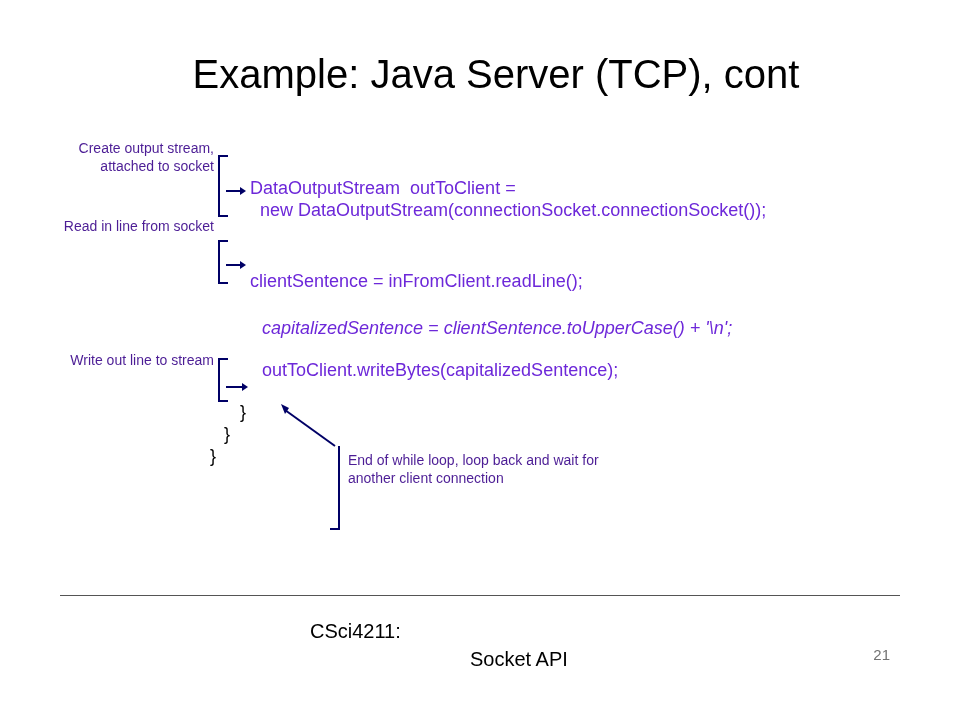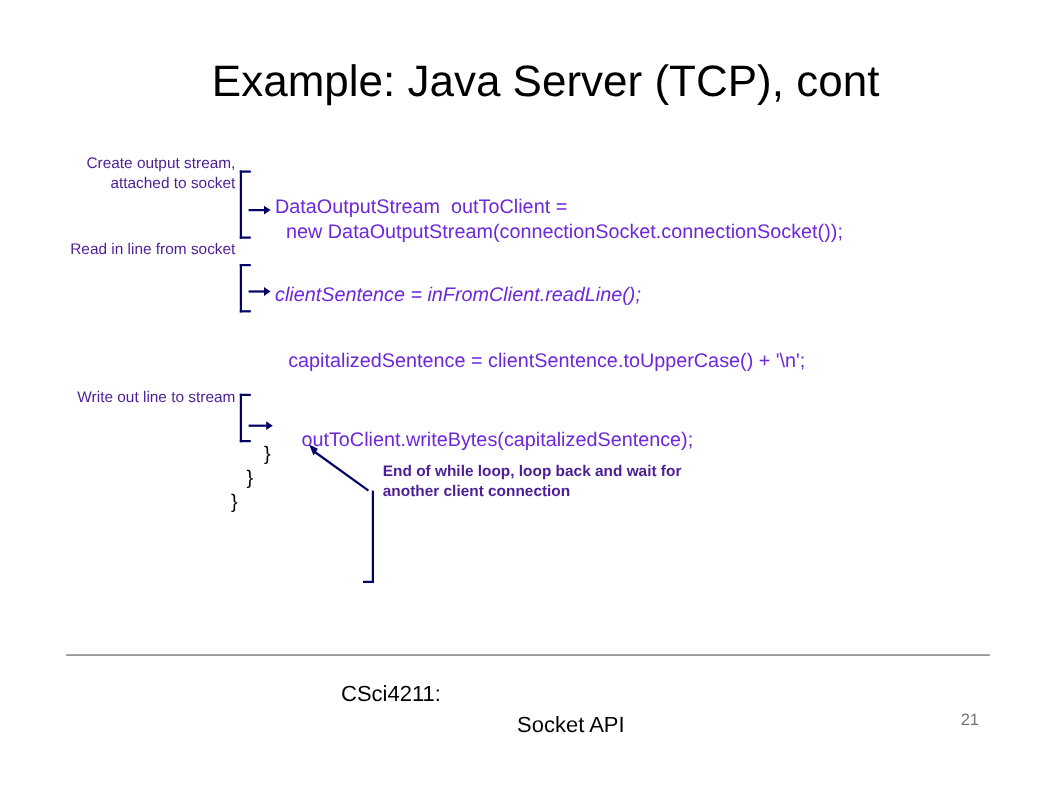--- a/index.html
+++ b/index.html
@@ -111,33 +111,33 @@
 <div class="ann" style="top:352px; left:60px; width:154px;">Write out line
 to stream</div>
 <div class="bracket" style="top:358px; left:218px; height:40px;"></div>
 <svg class="arrow" style="top:382px; left:226px;" width="22" height="10">
   <line x1="0" y1="5" x2="16" y2="5" stroke="#006" stroke-width="2"></line>
   <polygon points="16,1 22,5 16,9" fill="#006"></polygon>
 </svg>
 
 <div class="code" style="top:178px; left:250px;">DataOutputStream  outToClient =</div>
 <div class="code" style="top:200px; left:250px;">  new DataOutputStream(connectionSocket.connectionSocket());</div>
-<div class="code" style="top:258px; left:250px;font-style:italic;">clientSentence = inFromClient.readLine();</div>
-<div class="code" style="top:318px; left:262px;">capitalizedSentence = clientSentence.toUpperCase() + '\n';</div>
-<div class="code" style="top:389px; left:262px;margin-left:12px;">outToClient.writeBytes(capitalizedSentence);</div>
+<div class="code" style="top:271px; left:250px;">clientSentence = inFromClient.readLine();</div>
+<div class="code" style="top:318px; left:262px;font-style:italic;">capitalizedSentence = clientSentence.toUpperCase() + '\n';</div>
+<div class="code" style="top:360px; left:262px;">outToClient.writeBytes(capitalizedSentence);</div>
 
 <div class="brace" style="top:402px; left:240px;">}</div>
 <div class="brace" style="top:424px; left:224px;">}</div>
 <div class="brace" style="top:446px; left:210px;">}</div>
 
 <div class="bracket-rb" style="top:446px; left:330px; height:82px;"></div>
 <svg class="arrow" style="top:400px; left:275px;" width="70" height="50">
   <line x1="60" y1="46" x2="10" y2="10" stroke="#006" stroke-width="2"></line>
   <polygon points="6,4 14,8 10,14" fill="#006"></polygon>
 </svg>
-<div class="ann ann-bottom" style="top:420px; left:348px; width:300px;font-weight:bold;">End of while loop,
+<div class="ann ann-bottom" style="top:452px; left:348px; width:300px;">End of while loop,
 loop back and wait for
 another client connection</div>
 
 <div class="hr"></div>
 <div class="footer" style="left:310px;">CSci4211:</div>
 <div class="footer" style="left:470px;margin-top:28px;">Socket API</div>
 <div class="pagenum">21</div>
 
 </body></html>

